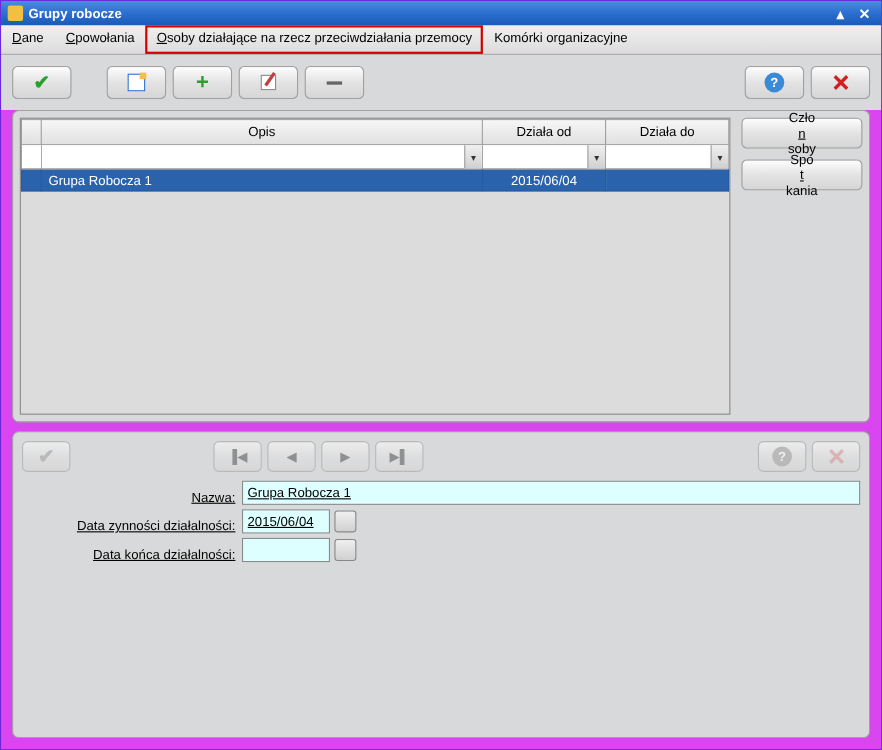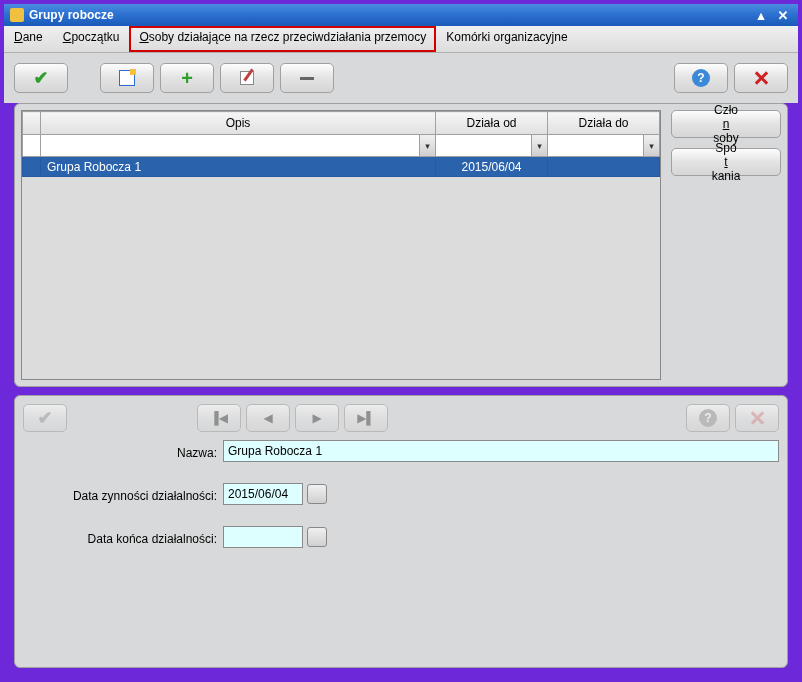--- a/index.html
+++ b/index.html
@@ -8,24 +8,24 @@
     font-family: Tahoma, Arial, sans-serif;
     font-size: 12px;
     background: #c6c7c8;
     width: 802px;
     height: 682px;
     overflow: hidden;
   }
   .window {
     width: 802px;
     height: 682px;
-    background: #6d28d9;
+    background: #d946ef;
     display: flex;
     flex-direction: column;
-    border: 4px solid #6d28d9;
+    border: 1px solid #6d28d9;
   }
   .titlebar {
     height: 22px;
     background: linear-gradient(to bottom, #4a8de0, #2b6fd0 50%, #1a5ab8);
     display: flex;
     align-items: center;
     padding: 0 4px 0 6px;
     color: #ffffff;
     font-weight: bold;
     font-size: 12px;
@@ -164,22 +164,23 @@
     gap: 5px;
     margin-bottom: 8px;
   }
   .nav-btn { width: 44px; height: 28px; }
   .nav-btn.disabled,
   .tb-btn.disabled { opacity: 0.55; cursor: default; }
   .nav-spacer { flex: 1; }
 
   .form-row {
     display: flex;
-    align-items: center;
-    margin-bottom: 21px;
+    align-items: flex-end;
+    margin-bottom: 4px;
+    text-decoration: underline;
   }
   .form-label {
     width: 200px;
     text-align: right;
     padding-right: 6px;
     padding-top: 4px;
     font-size: 12px;
   }
   .form-field {
     flex: 1;
@@ -231,21 +232,21 @@
     <div class="title-text">Grupy robocze</div>
     <div class="win-btn">▴</div>
     <div class="win-btn">✕</div>
   </div>
 
   <div class="menubar">
     <div class="menu-item">
       <u>D</u><span>ane</span>
     </div>
     <div class="menu-item">
-      <u>C</u><span>początku</span>
+      <u>C</u><span>powołania</span>
     </div>
     <div class="menu-item menu-highlight">
       <u>O</u><span>soby działające na rzecz przeciwdziałania przemocy</span>
     </div>
     <div class="menu-item">Komórki organizacyjne</div>
   </div>
 
   <div class="toolbar">
     <div class="tb-btn">
         <span class="ico-check">✔</span>

